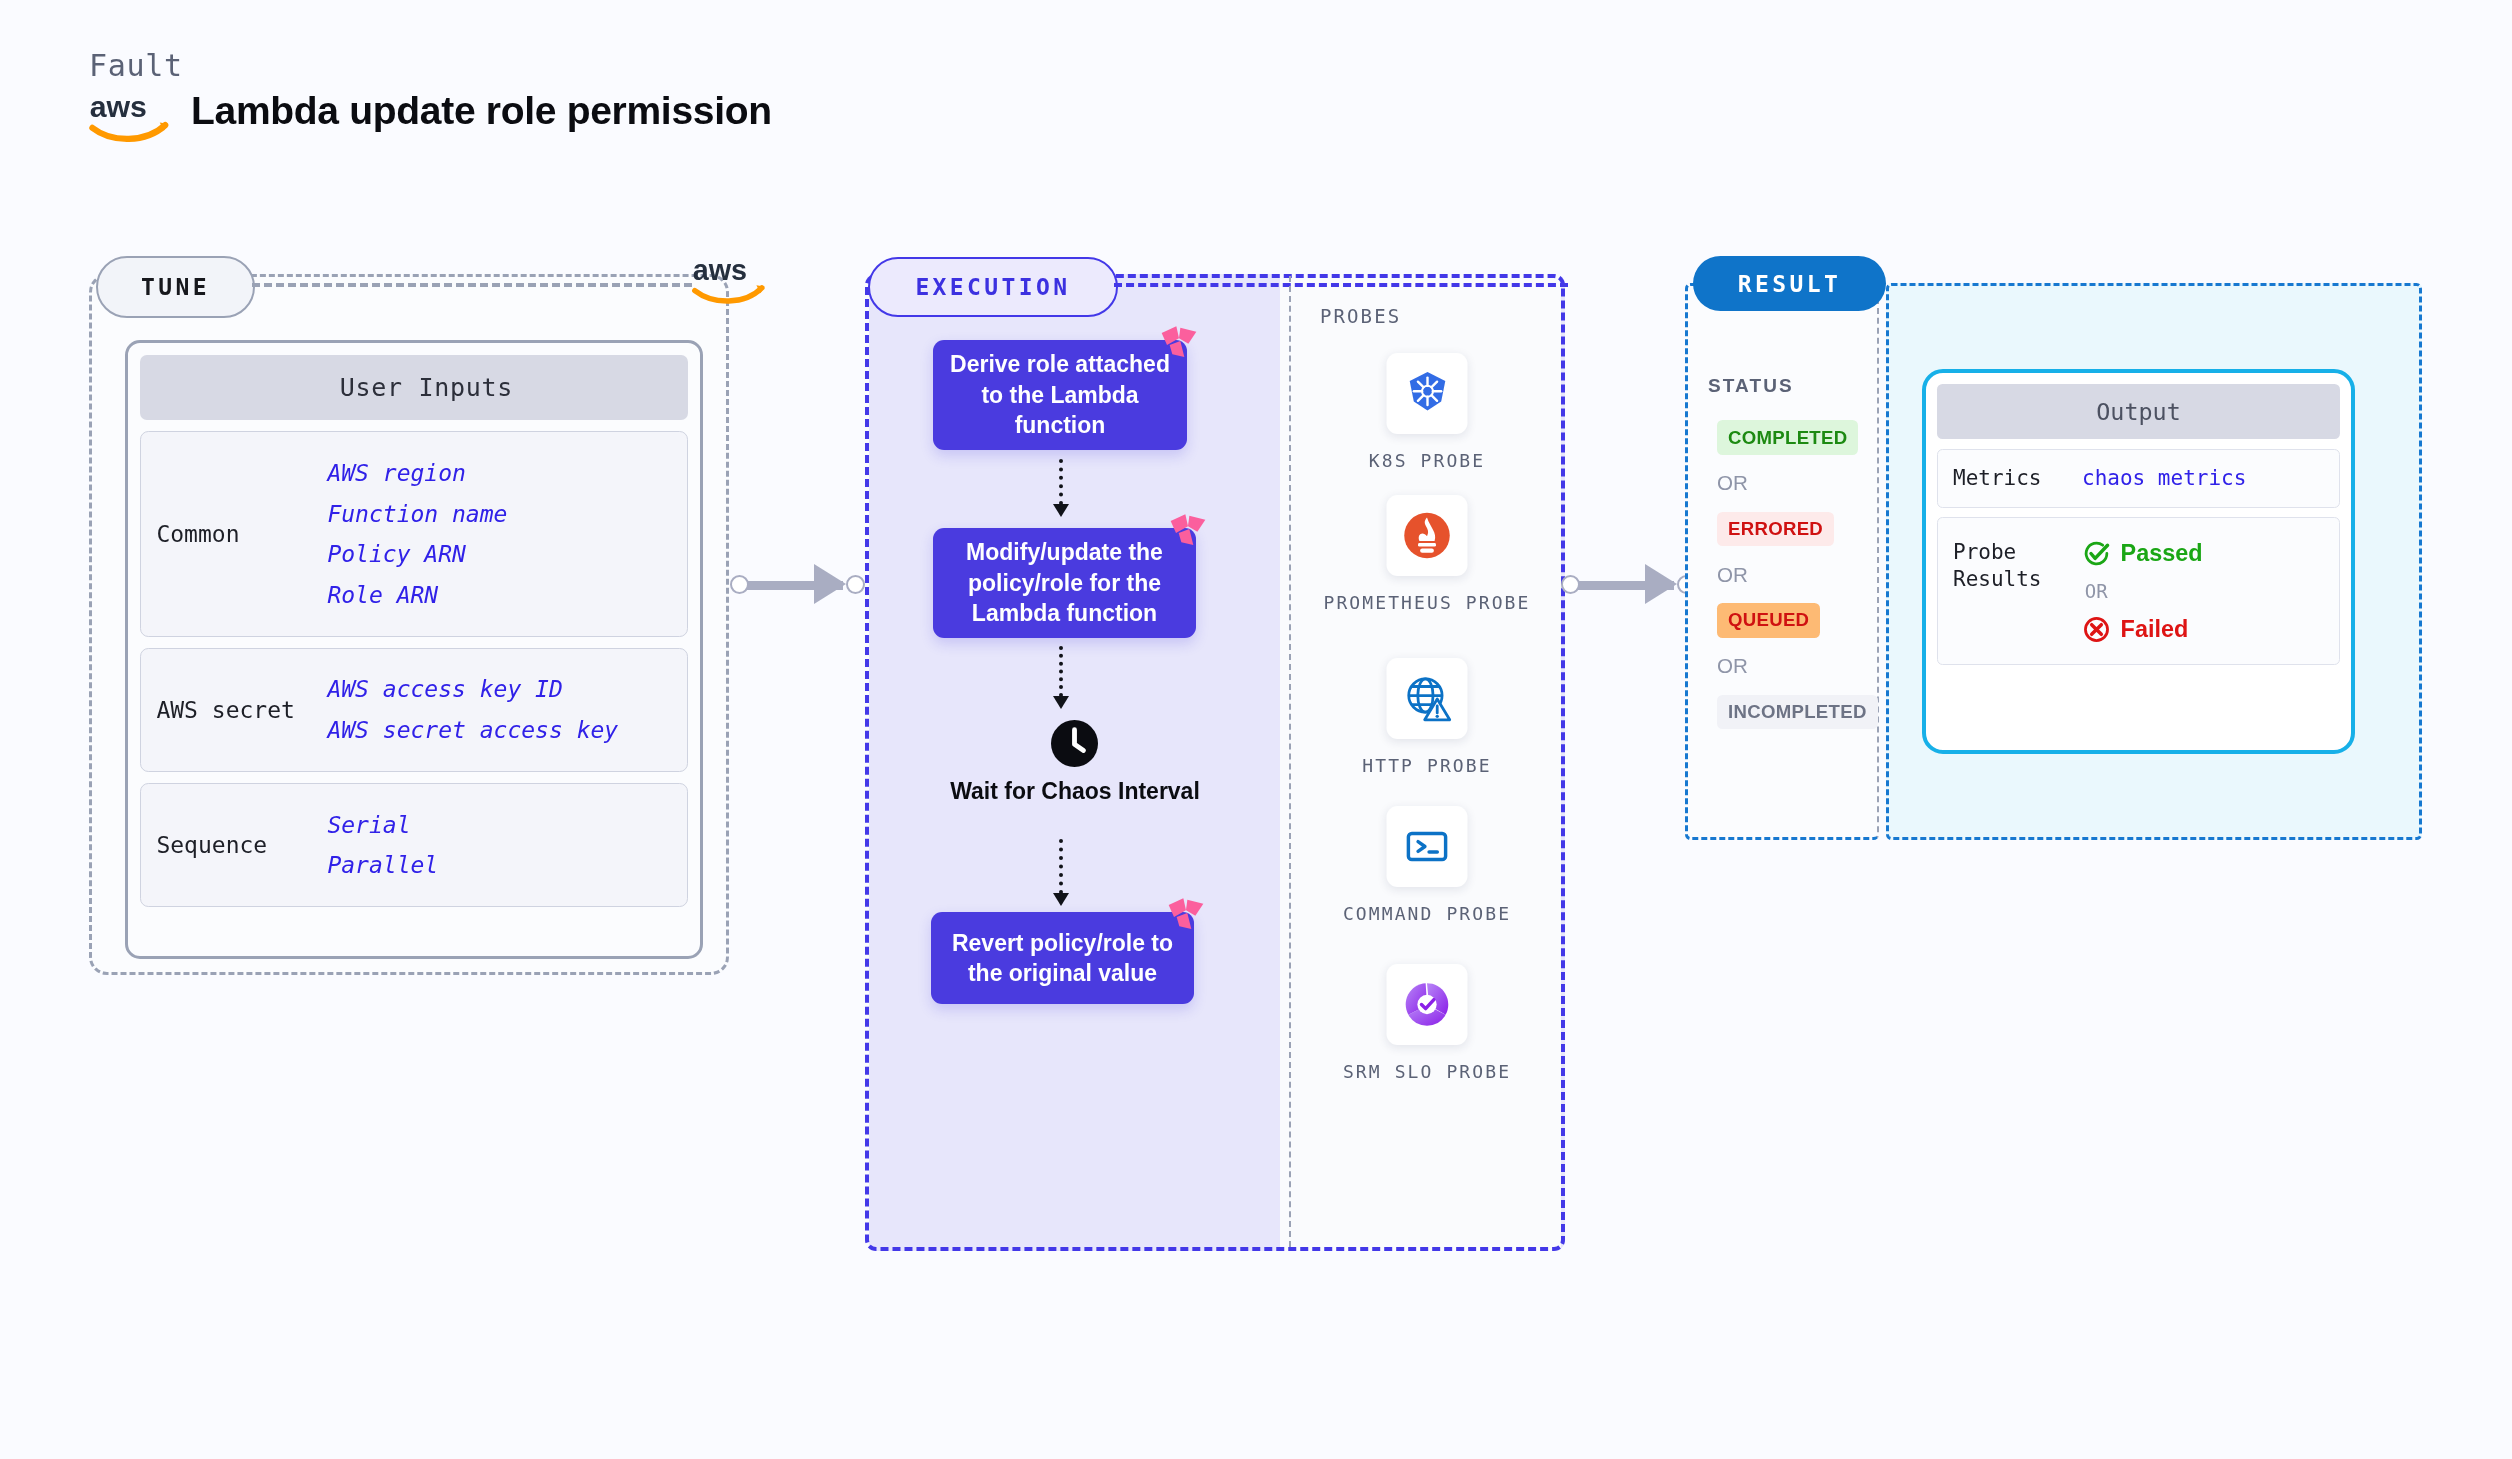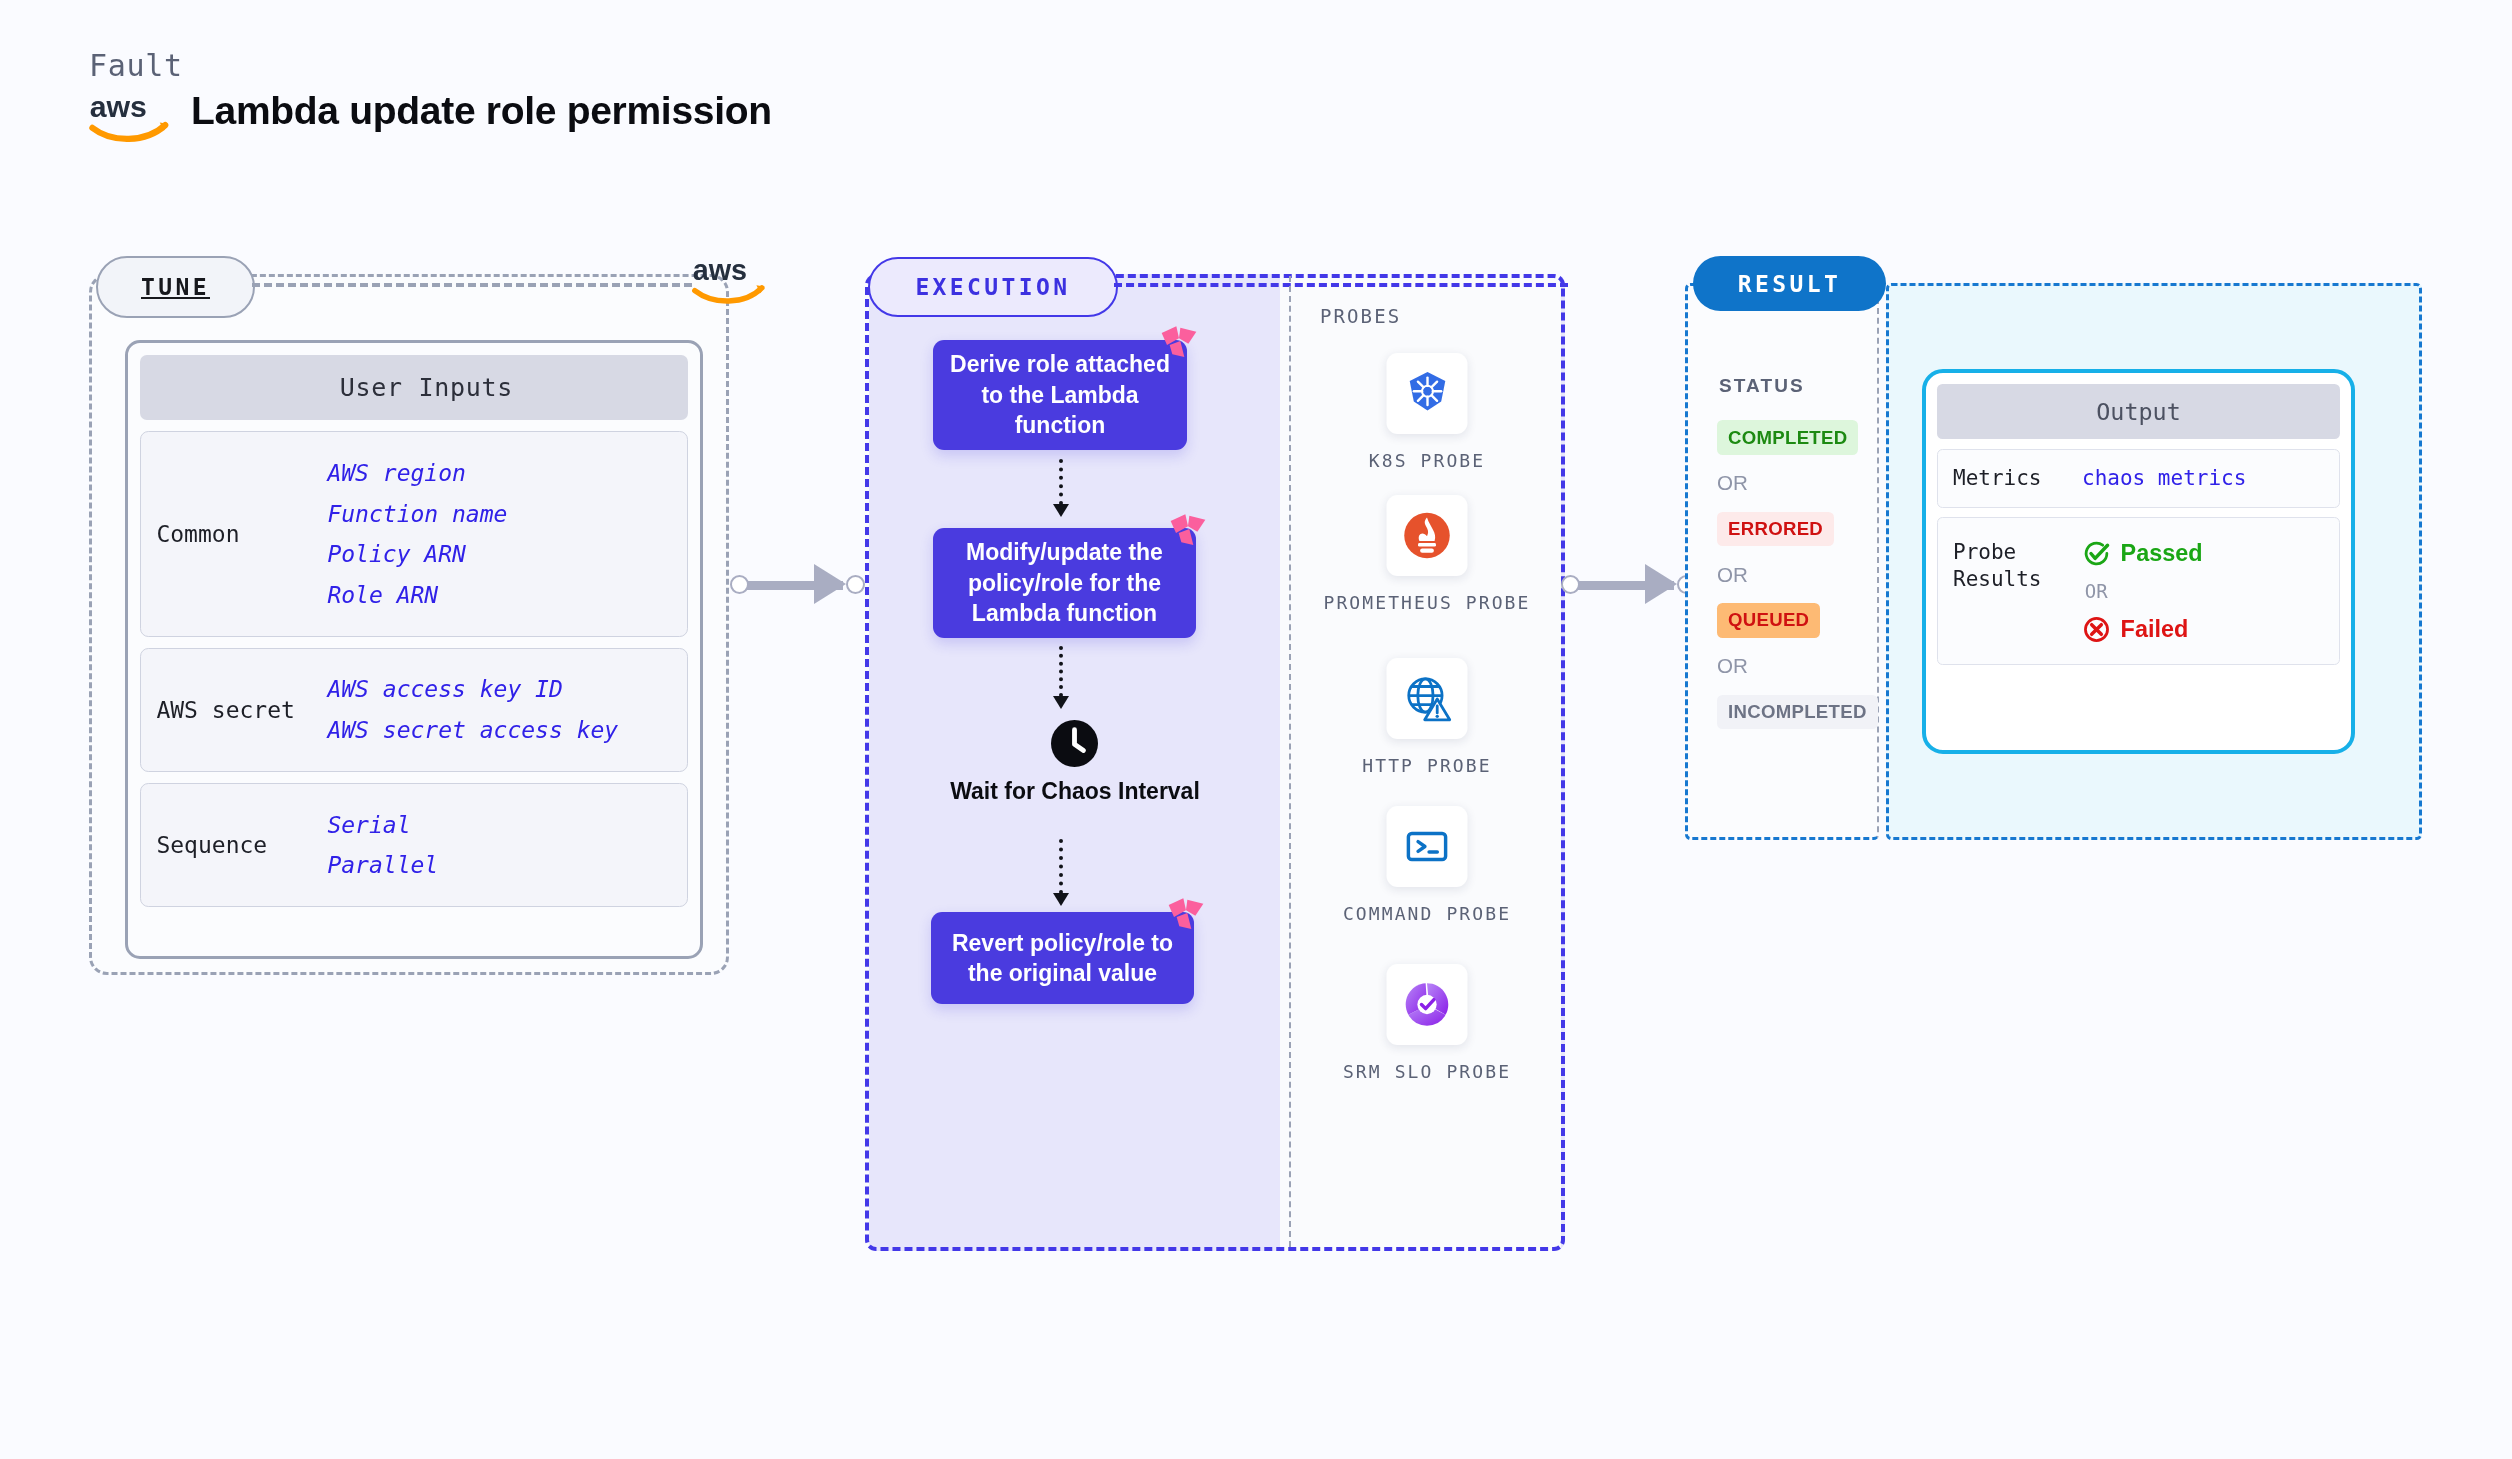--- a/index.html
+++ b/index.html
@@ -40,21 +40,21 @@
   #tune-panel {
     left: 89px; top: 274px; width: 640px; height: 701px;
     border: 3.4px dashed #9aa2b5;
     border-radius: 18px;
     background: #fbfcfe;
     box-sizing: border-box;
   }
   #tune-pill {
     left: 96px; top: 256px; width: 155px; height: 58px;
     background: #f2f4f9; border: 2.8px solid #9aa2b5;
-    color: #17181d; font-size: 23px; text-decoration: underline;
+    color: #17181d; font-size: 23px;
   }
   #tune-dash {
     left: 252px; top: 283px; width: 440px; height: 0;
     border-top: 4.1px dashed #9aa2b5;
   }
   #aws-logo-tune { left: 691px; top: 253px; width: 76px; height: 52px; }
 
   #user-inputs-card {
     left: 125px; top: 340px; width: 578px; height: 619px;
     background: #fbfcfe;
@@ -184,21 +184,21 @@
     border-right: 2.1px dashed #9aa2b5;
     border-radius: 5.5px;
     background: #fbfcfe;
     box-sizing: border-box;
   }
   #result-pill {
     left: 1693px; top: 256px; width: 193px; height: 55px;
     background: #0f74c9; color: #ffffff; font-size: 23px; text-align: center;
   }
   #status-title {
-    margin: 89px 0 0 31px;
+    margin: 89px 0 0 20px;
     font-size: 19px; font-weight: bold; color: #5b6276; letter-spacing: 2.1px;
   }
   .status-badge {
     display: inline-block;
     margin-left: 29px;
     padding: 6.2px 11px;
     border-radius: 5.5px;
     font-size: 18.6px; font-weight: bold;
     letter-spacing: 0.3px;
   }

